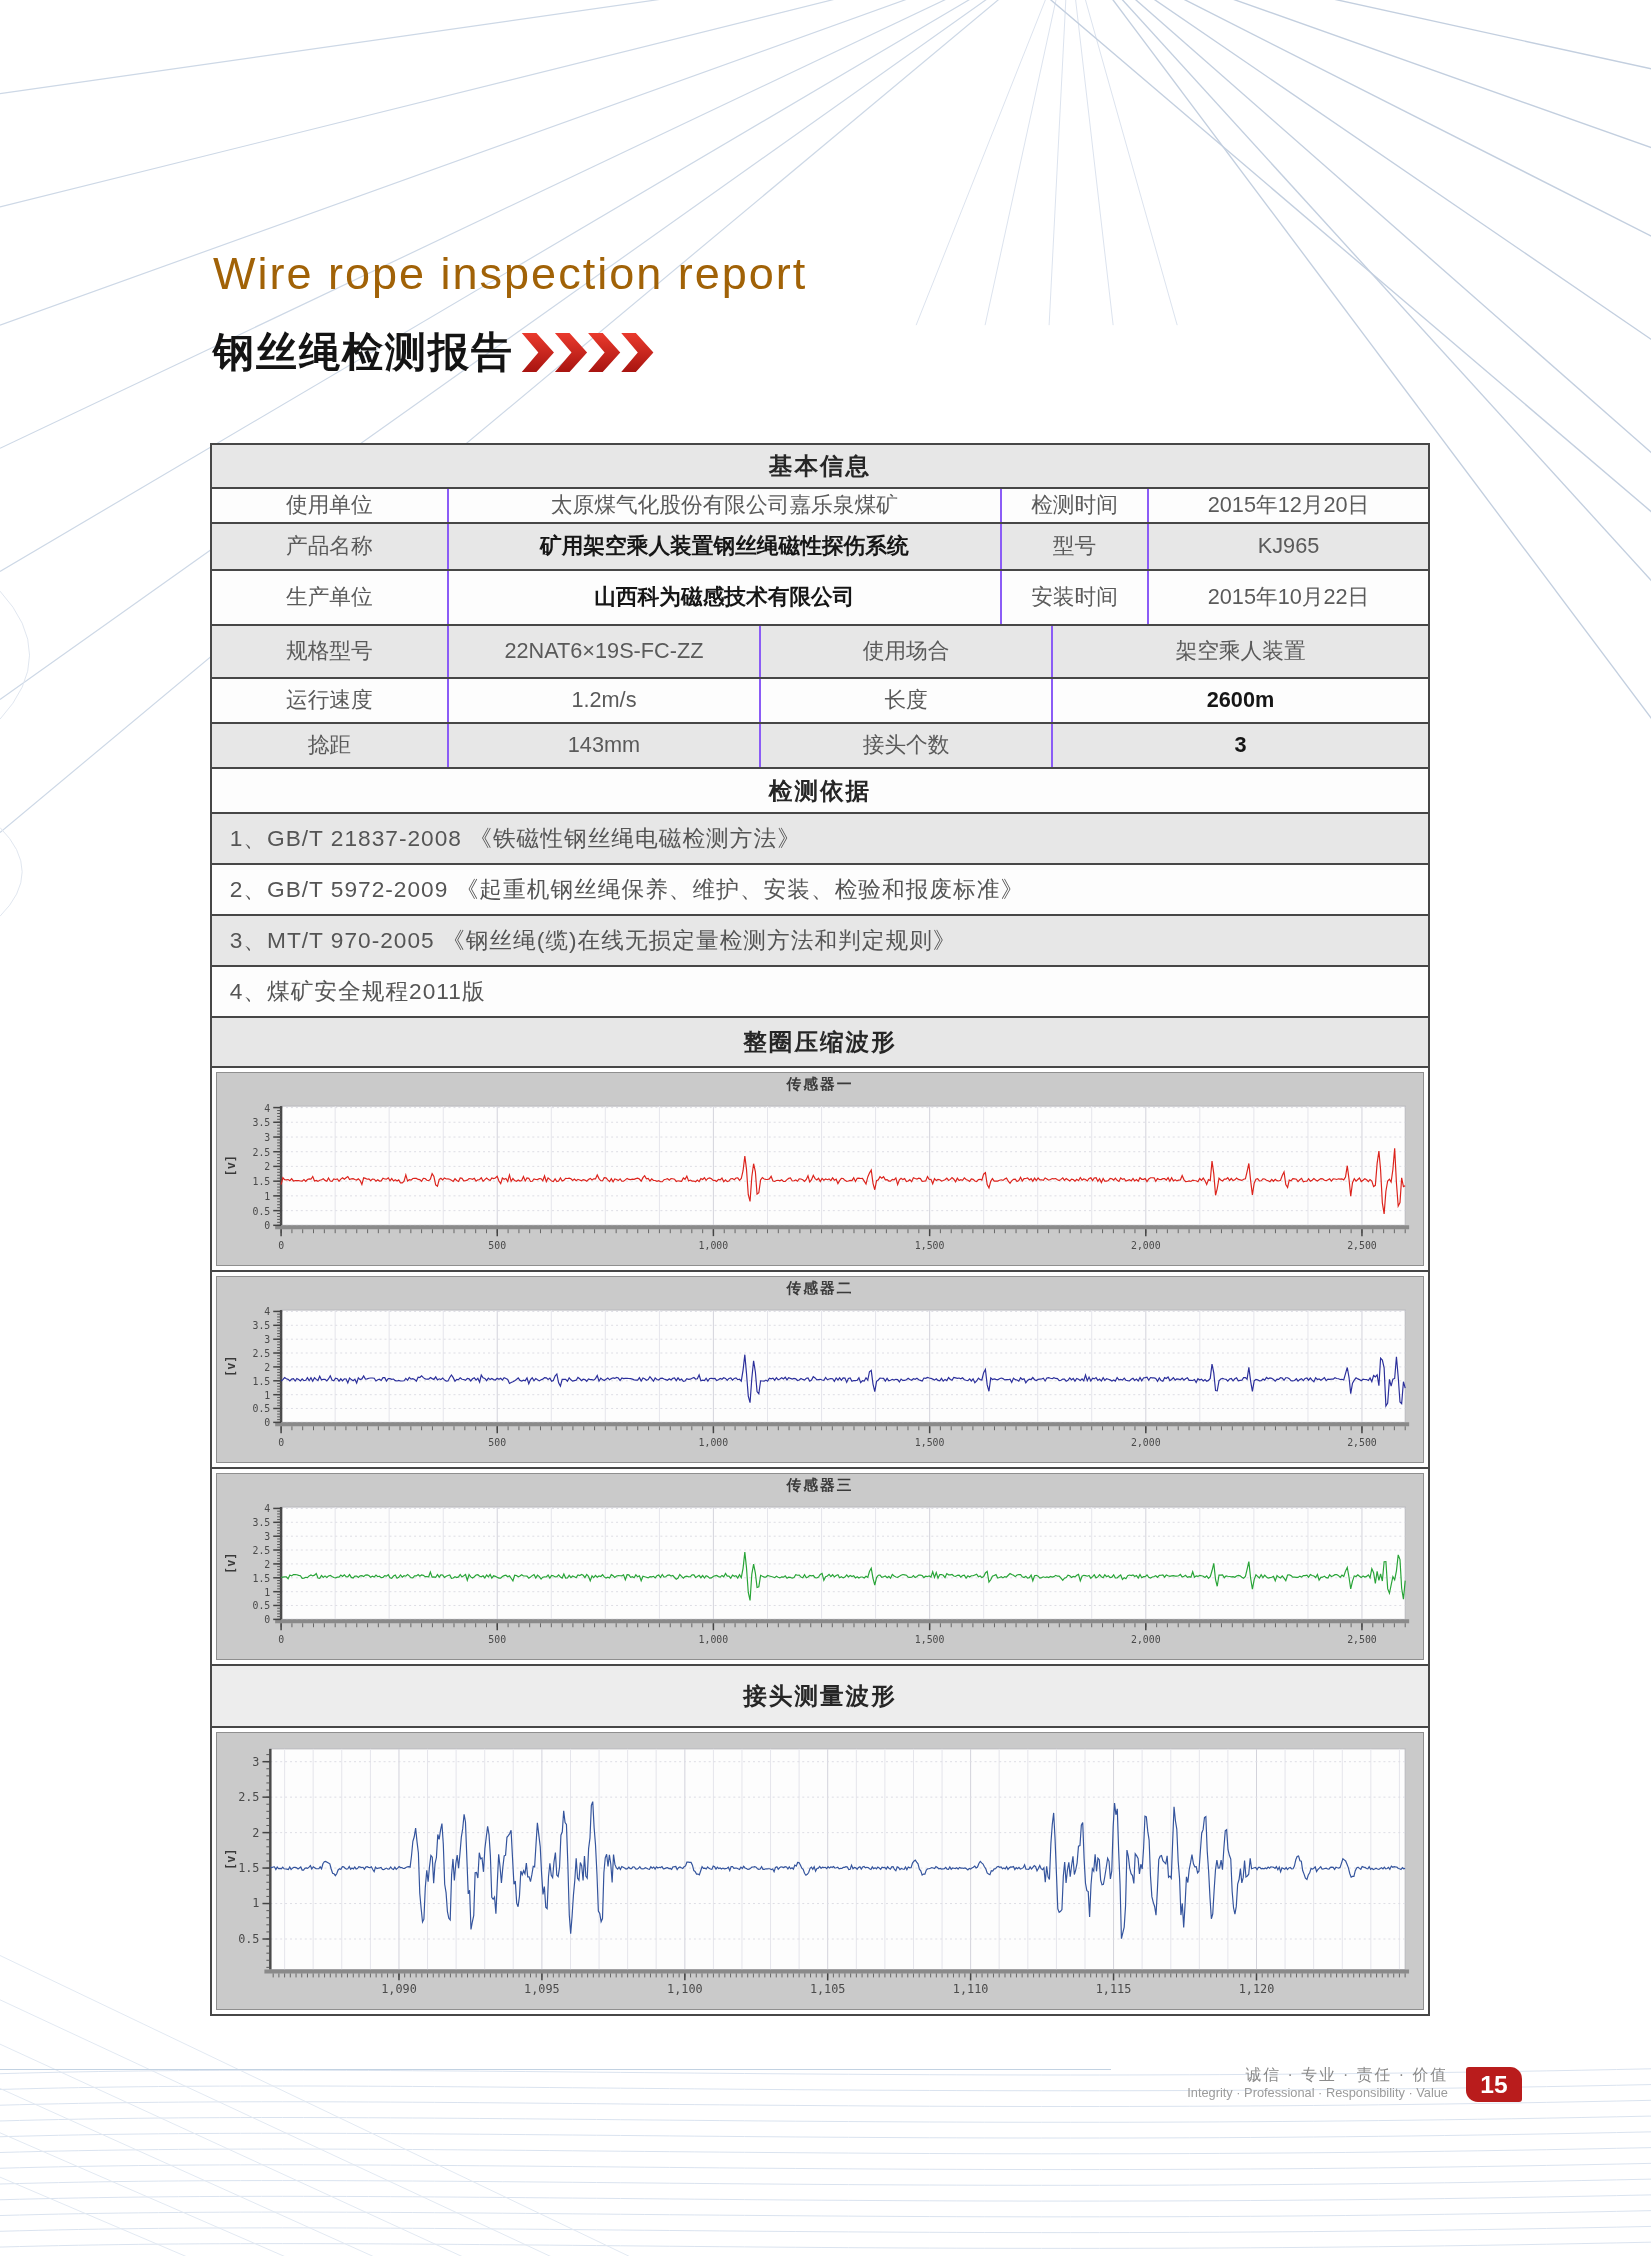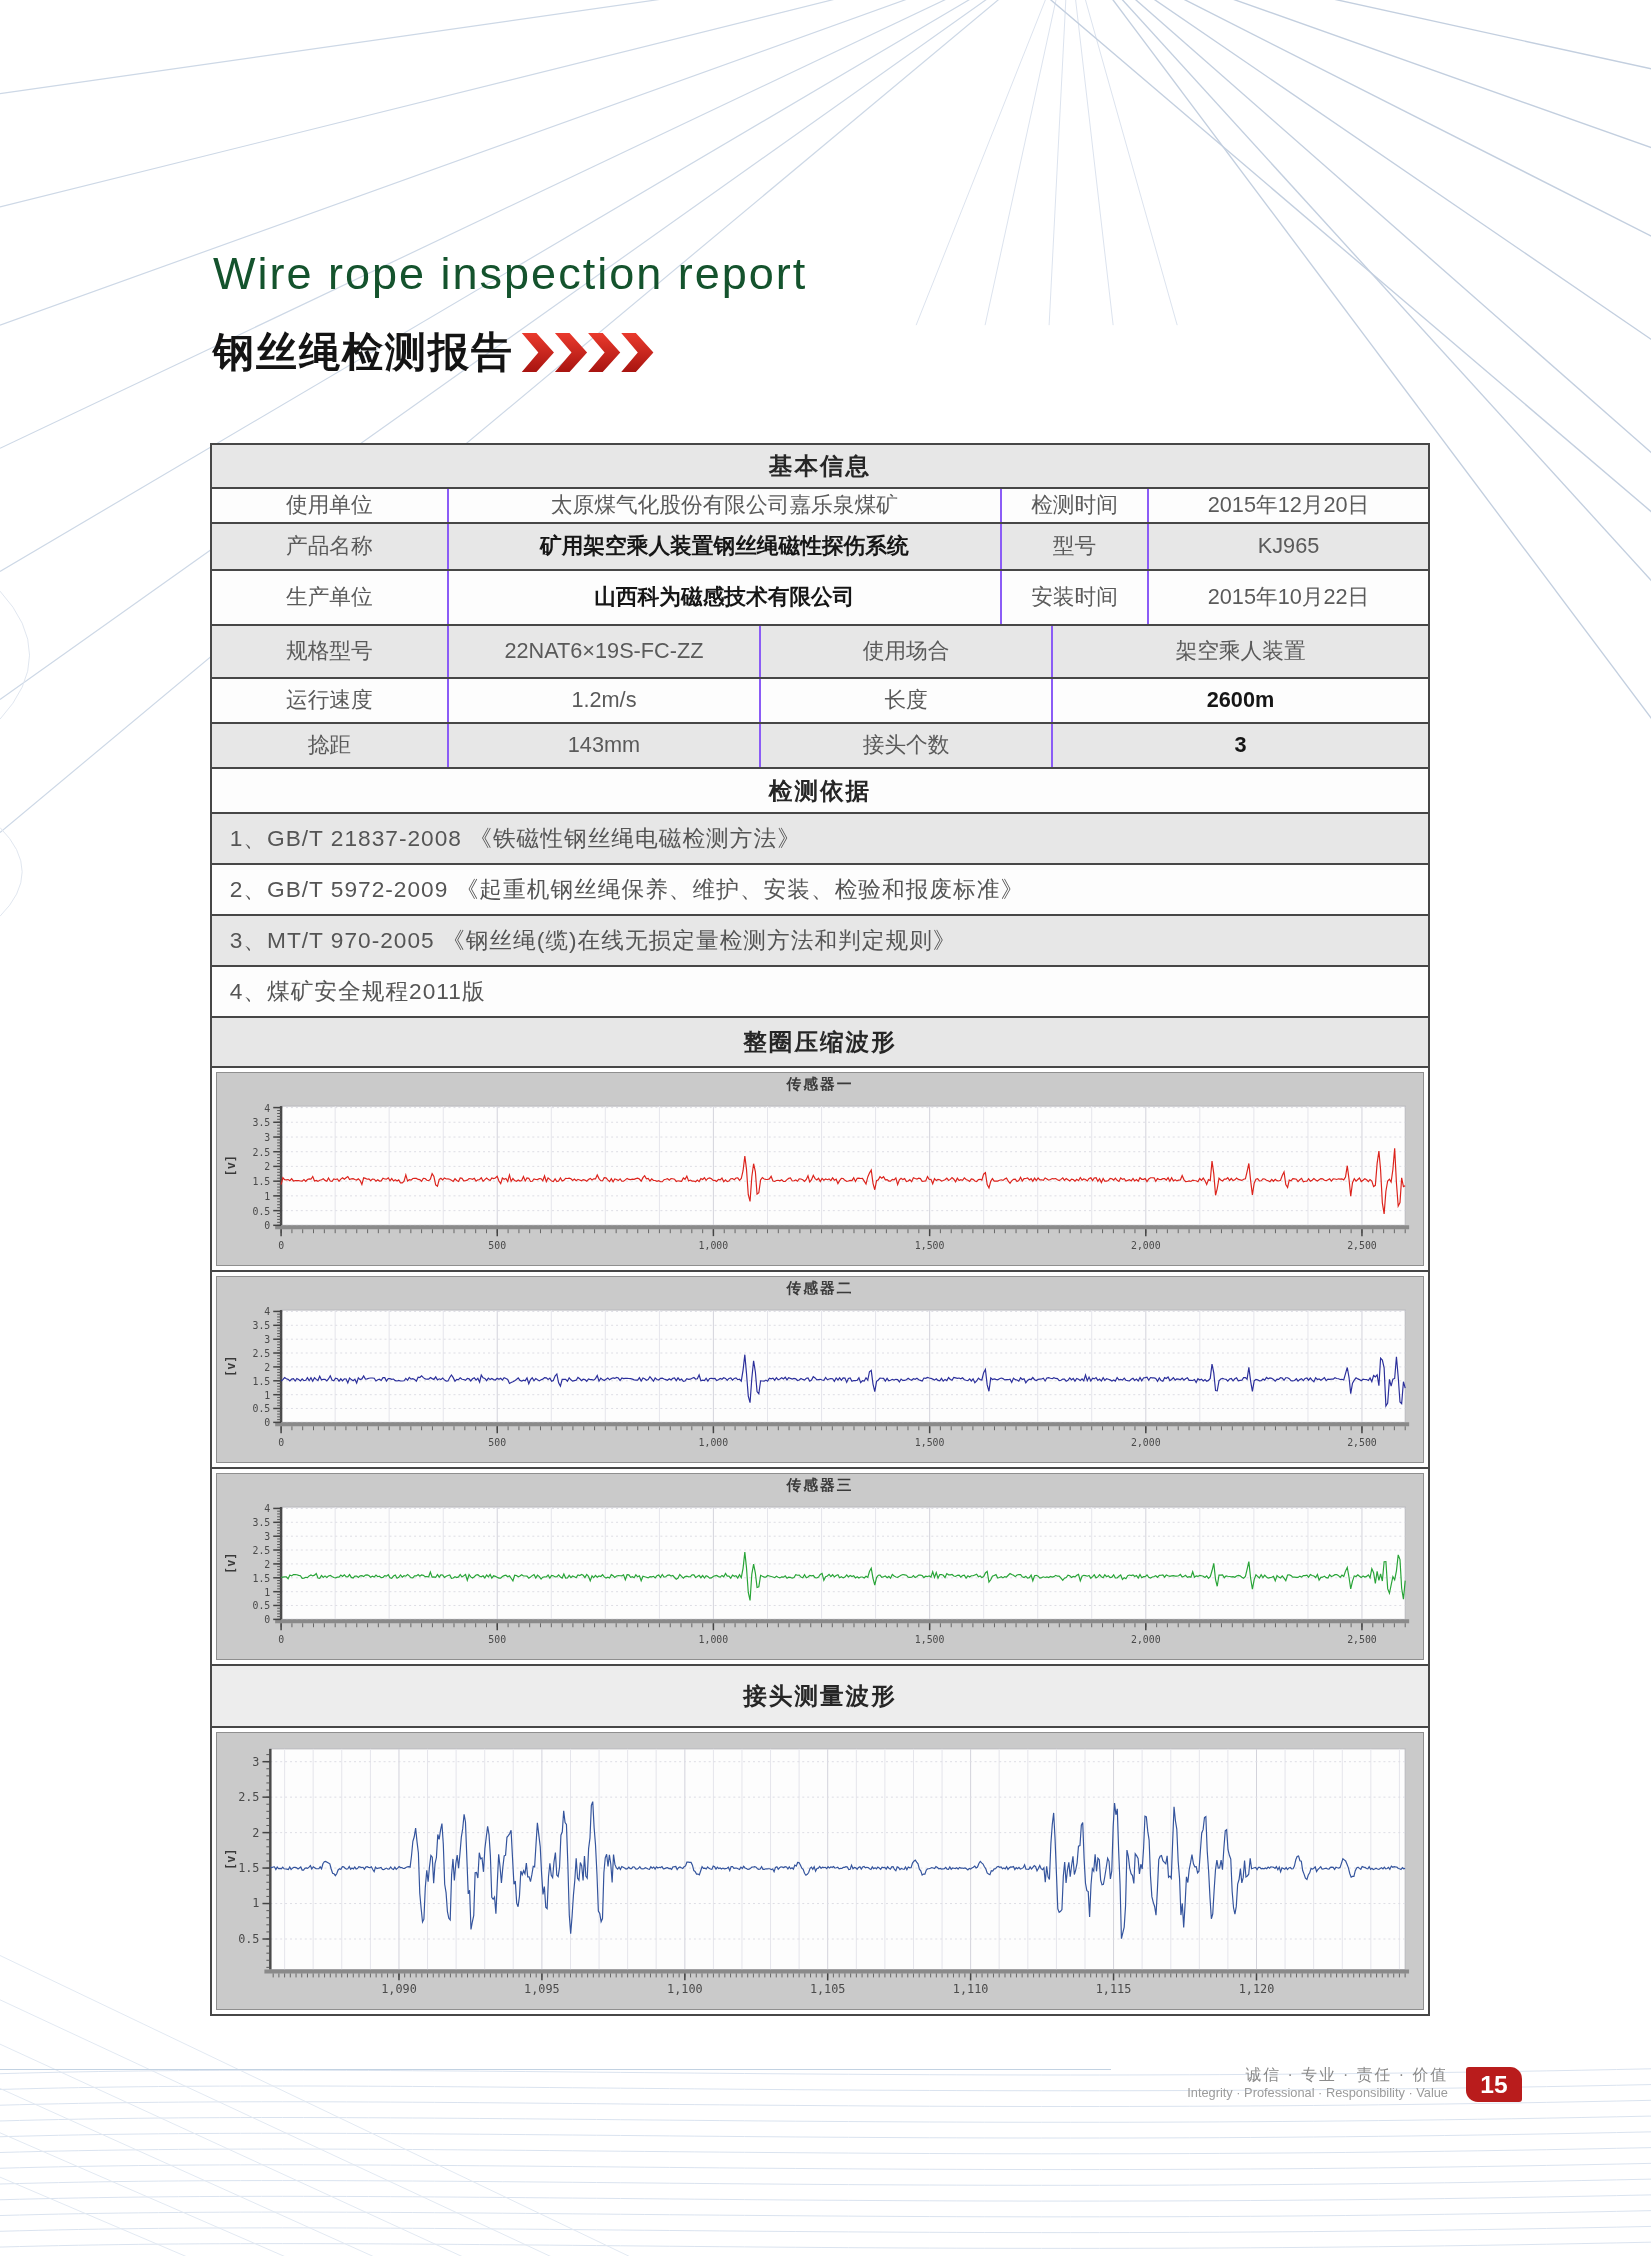--- a/index.html
+++ b/index.html
@@ -1,21 +1,21 @@
 <!DOCTYPE html>
 <html><head>
 <meta charset="utf-8">
 <style>
   html,body{margin:0;padding:0;background:#fff;}
   .page{position:relative;width:1652px;height:2257px;background:#fff;overflow:hidden;
         font-family:"Liberation Sans","DejaVu Sans",sans-serif;color:#333;}
   #bg-decor{position:absolute;left:0;top:0;z-index:0;}
   .content{position:absolute;left:0;top:0;width:100%;height:100%;z-index:1;}
 
-  .title-en{position:absolute;left:213px;top:248px;font-size:45px;color:#14532d;
+  .title-en{position:absolute;left:213px;top:248px;font-size:45px;color:#a16207;
             letter-spacing:2px;font-weight:500;}
   .title-zh{position:absolute;left:213px;top:325px;display:flex;align-items:center;gap:7px;}
   .title-zh .zh{font-size:41px;font-weight:bold;color:#141414;letter-spacing:2px;}
 
   .report{position:absolute;left:210px;top:443px;width:1220px;border:2px solid #474747;
           background:#fff;box-sizing:border-box;}
   .trow{display:flex;border-top:2px solid #474747;box-sizing:border-box;}
   .trow:first-child{border-top:none;}
   .tcell{border-left:2px solid #8b5cf6;box-sizing:border-box;display:flex;align-items:center;
          justify-content:center;font-size:21.7px;color:#5a5a5a;text-align:center;line-height:1.2;}

